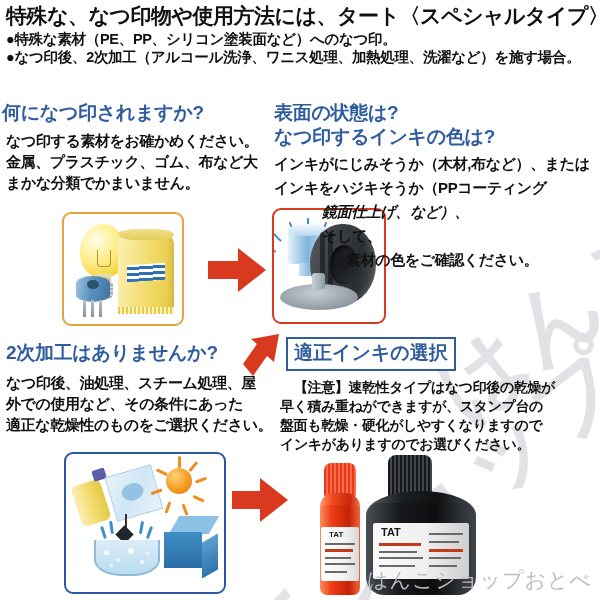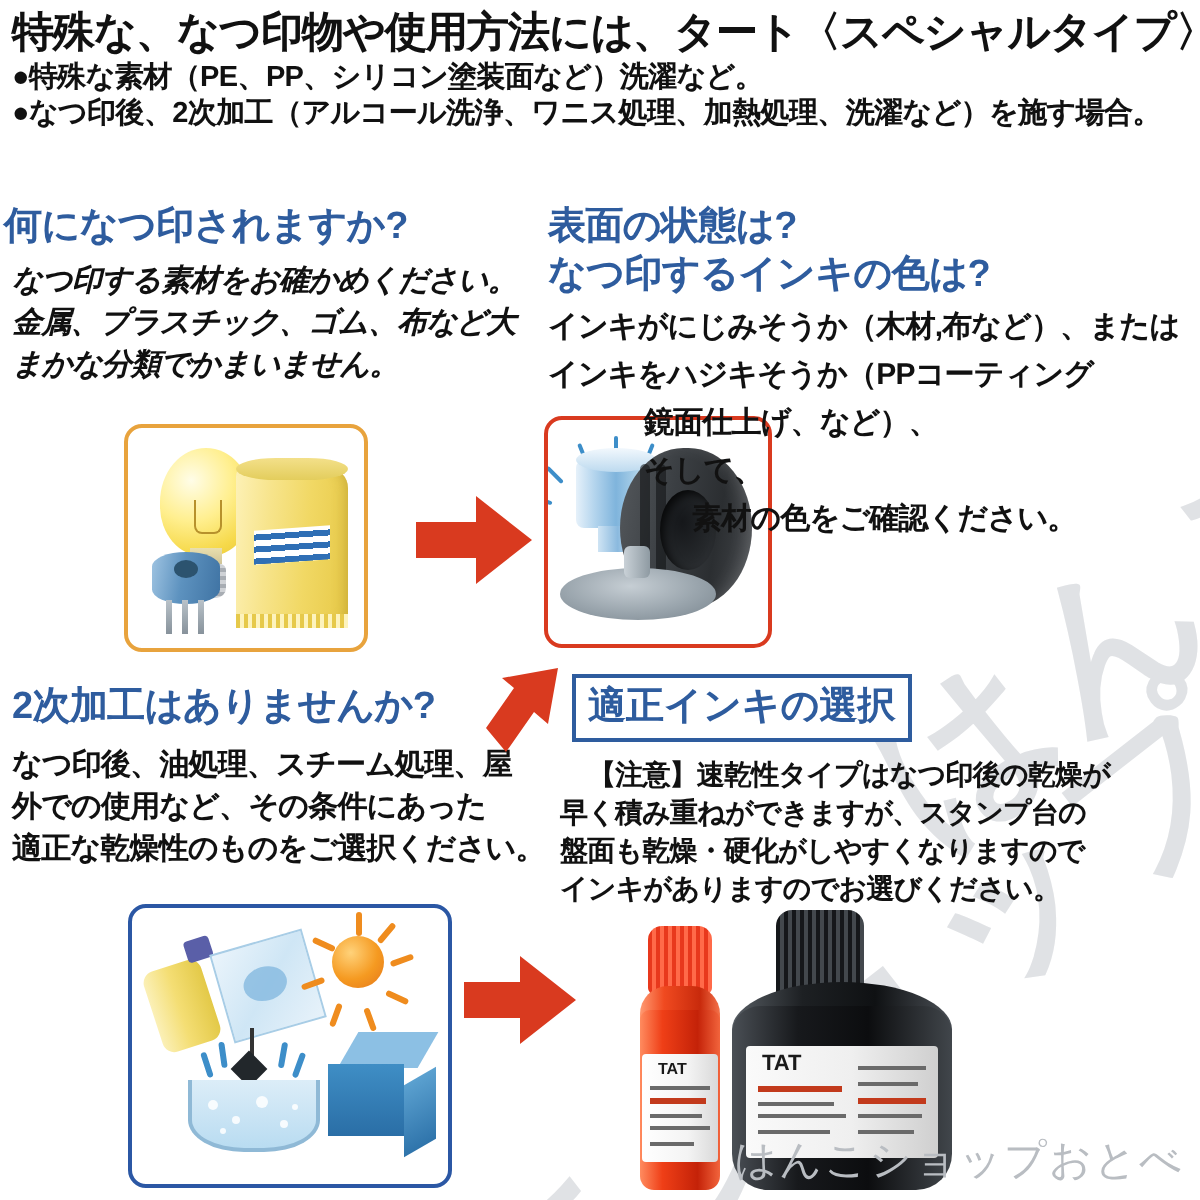--- a/index.html
+++ b/index.html
@@ -427,26 +427,26 @@
 
 <div id="page">
 
   <div class="wm wm-diag wm-a">はんこショップおとべ</div>
   <div class="wm wm-diag wm-b">はんこショップおとべ</div>
   <div class="wm-bottom">はんこショップおとべ</div>
 
   <div class="headline">特殊な、なつ印物や使用方法には、タート〈スペシャルタイプ〉</div>
 
   <div class="bullets">
-    <div class="bullet-line">●特殊な素材（PE、PP、シリコン塗装面など）洗濯など。</div>
+    <div class="bullet-line">●特殊な素材（PE、PP、シリコン塗装面など）へのなつ印。</div>
     <div class="bullet-line">●なつ印後、2次加工（アルコール洗浄、ワニス処理、加熱処理、洗濯など）を施す場合。</div>
   </div>
 
   <div class="q-head" style="left:2px; top:100px;">何になつ印されますか?</div>
-  <div class="body-text" style="left:6px; top:130px;font-style:italic;">
+  <div class="body-text" style="left:6px; top:130px;">
     <div>なつ印する素材をお確かめください。</div>
     <div>金属、プラスチック、ゴム、布など大</div>
     <div>まかな分類でかまいません。</div>
   </div>
 
   <div class="frame frame-orange" style="left:62px; top:212px; width:118px; height:110px;">
 
     <div class="obj" style="left:16px; top:10px;">
       <div class="bulb-glass"></div>
       <div class="bulb-fil"></div>
@@ -476,21 +476,21 @@
     <svg width="58" height="44" viewBox="0 0 58 44">
       <polygon points="0,13 30,13 30,0 58,22 30,44 30,31 0,31" fill="#d93a1f"></polygon>
     </svg>
   </div>
 
   <div class="q-head" style="left:274px; top:124px;">なつ印するインキの色は?</div>
   <div class="q-head" style="left:274px; top:100px;">表面の状態は?</div>
   <div class="body-text" style="left:274px; top:152px; line-height:24px;">
     <div>インキがにじみそうか（木材,布など）、または</div>
     <div>インキをハジキそうか（PPコーティング</div>
-    <div style="padding-left:48px;">鏡面仕上げ、など）、</div>
+    <div style="padding-left:48px;font-style:italic;">鏡面仕上げ、など）、</div>
     <div style="padding-left:48px;">そして、</div>
     <div style="padding-left:72px;">素材の色をご確認ください。</div>
   </div>
 
   <div class="frame frame-red" style="left:272px; top:208px; width:110px; height:112px;">
 
     <div class="obj" style="left:14px; top:20px;">
       <div class="ray" style="left:-12px; top:10px;  transform: rotate(-70deg);"></div>
       <div class="ray" style="left:-7px;  top:0px;   transform: rotate(-45deg);"></div>
       <div class="ray" style="left:5px;   top:-9px;  transform: rotate(-22deg);"></div>

